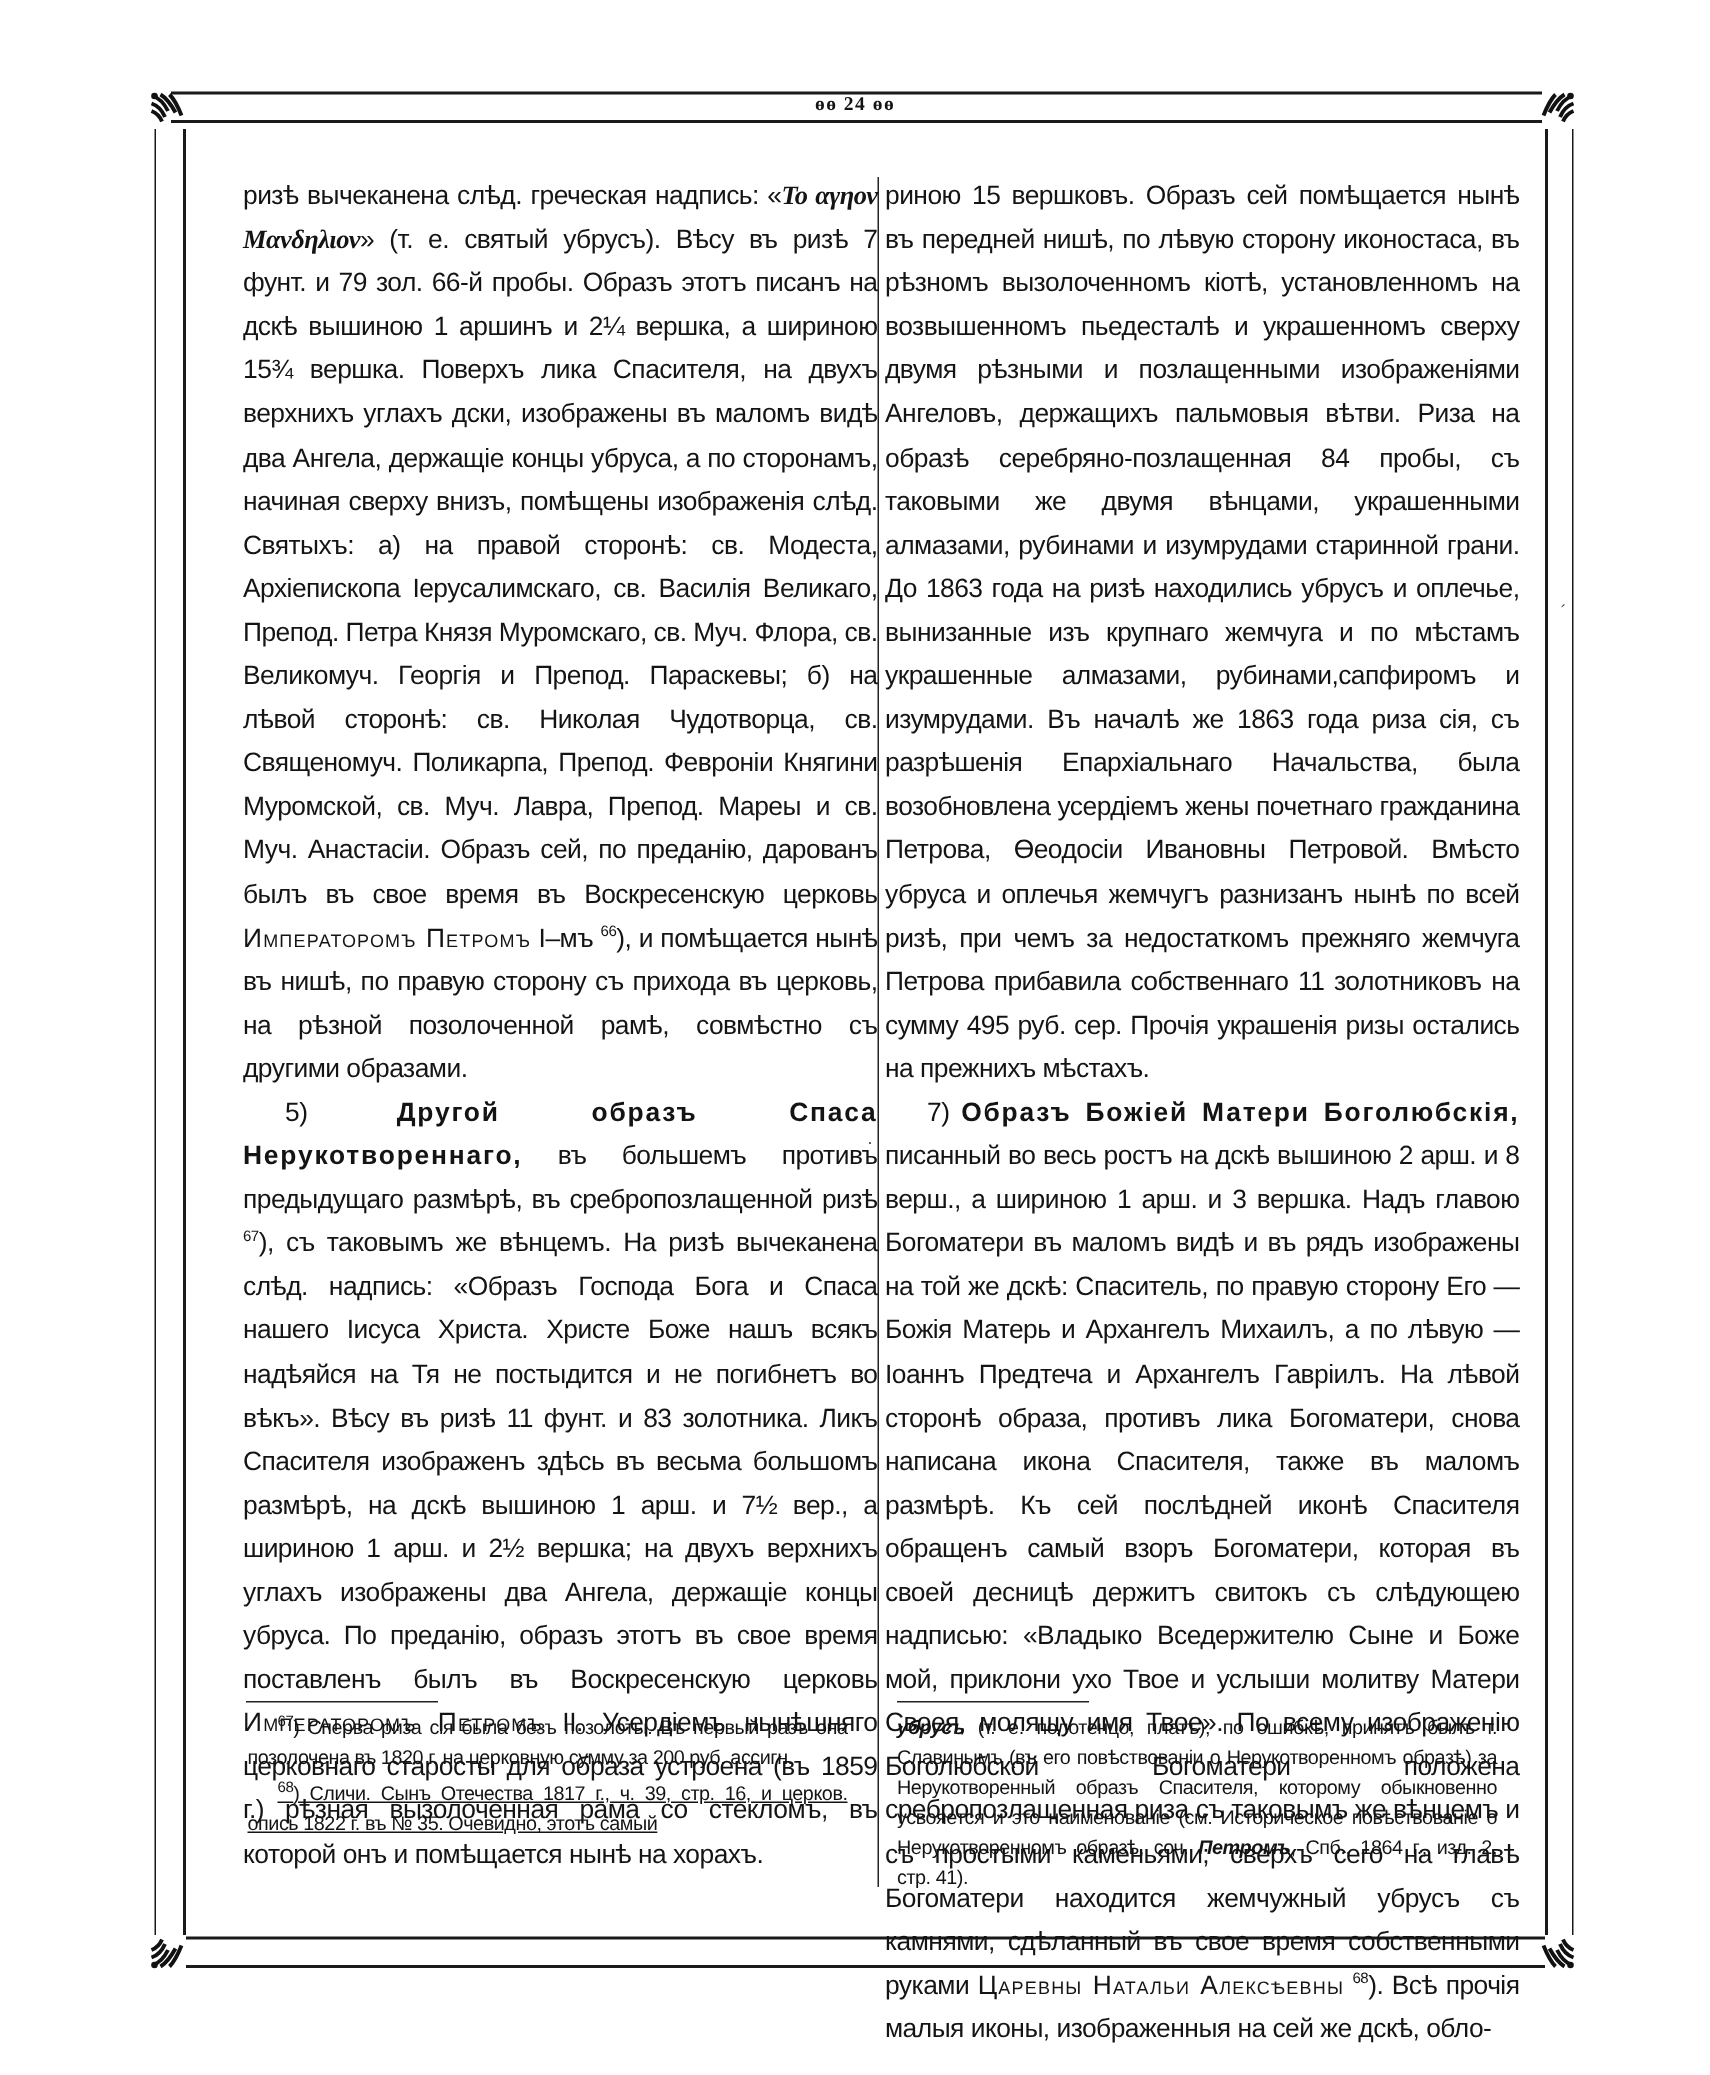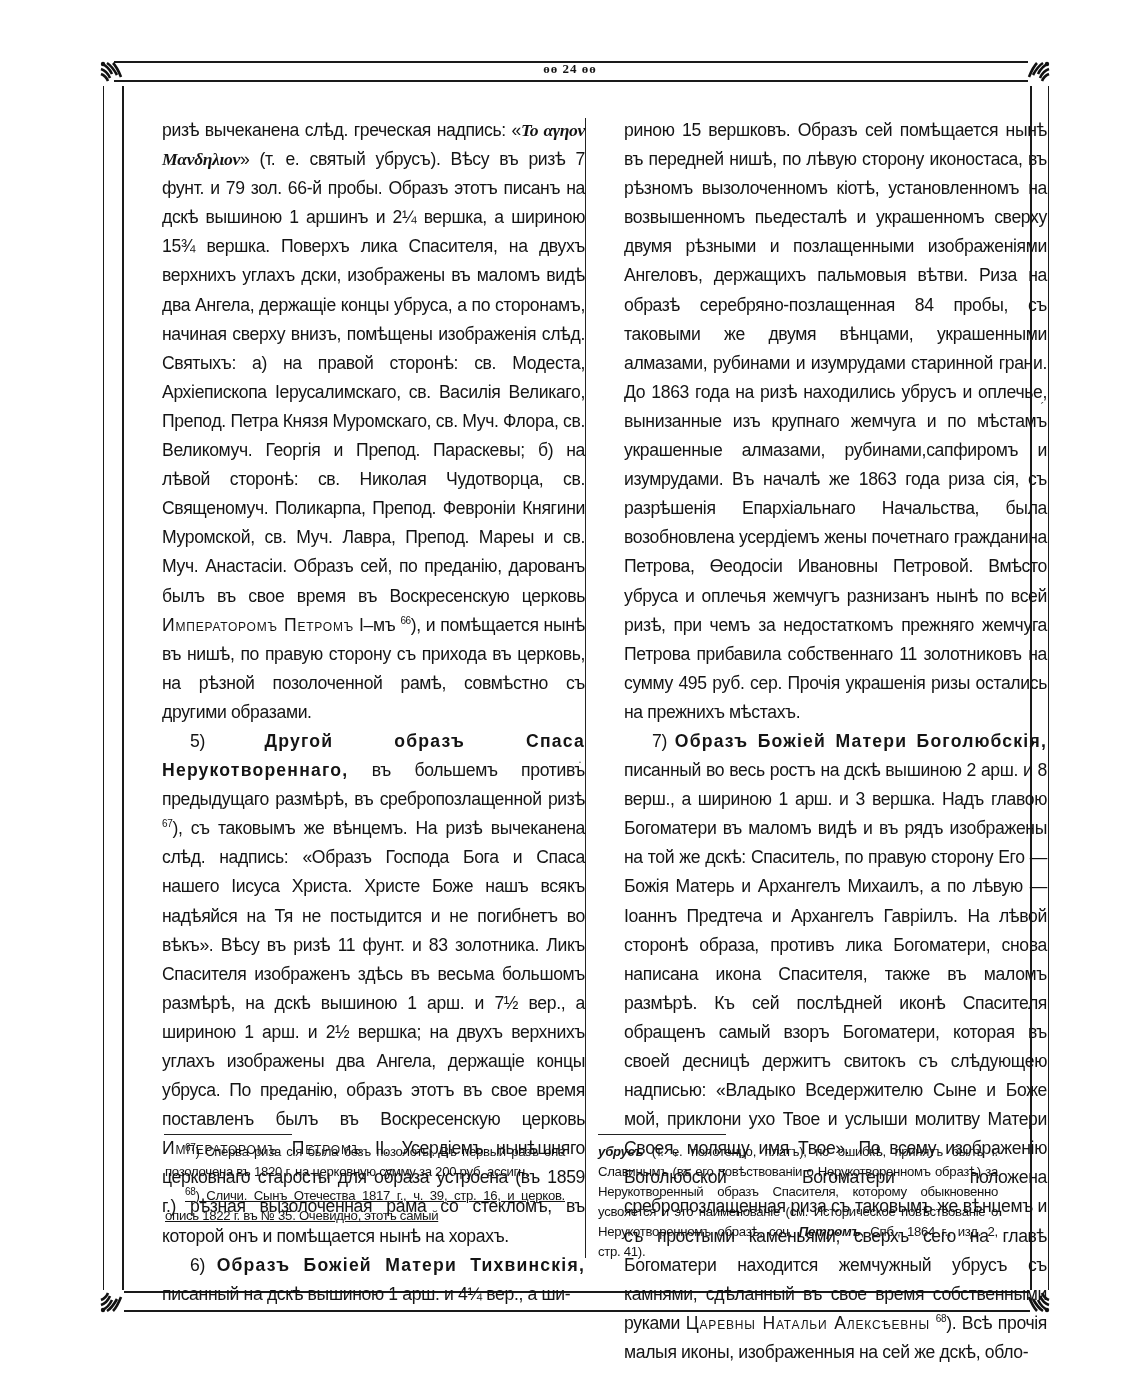--- a/index.html
+++ b/index.html
@@ -5,21 +5,21 @@
   html, body { margin: 0; padding: 0; background: #ffffff; }
   body { width: 1140px; height: 1383px; position: relative; overflow: hidden;
          font-family: "Liberation Serif", "DejaVu Serif", serif; color: #141414; }
   .rule { position: absolute; background: #1a1a1a; }
   .corner { position: absolute; width: 26px; height: 26px; }
   .corner svg { width: 100%; height: 100%; display: block; }
   .folio { position: absolute; left: 0; width: 1140px; top: 61px; text-align: center;
            font-size: 13px; font-weight: bold; letter-spacing: 1px; }
   .col { position: absolute; top: 116px; width: 423px; }
   .col.left { left: 162px; }
-  .col.right { left: 624px; }
+  .col.right { left: 590px; }
   .divider { position: absolute; left: 585px; top: 118px; width: 1px; height: 1140px; background: #222; }
   .body-text { font-size: 17.6px; line-height: 29.1px; text-align: justify; font-family: "Liberation Sans Narrow", "Liberation Sans", sans-serif; font-stretch: condensed; letter-spacing: -0.35px; }
   .body-text p { margin: 0; }
   .indent { text-indent: 28px; }
   .heading-run { font-weight: bold; letter-spacing: 1.2px; }
   .greek { font-style: italic; font-weight: bold; font-family: "Liberation Serif", serif; }
   .sc { font-variant: small-caps; letter-spacing: 0.8px; }
   .sup { font-size: 10px; vertical-align: super; line-height: 0; }
   .fn-rule { position: absolute; height: 1px; background: #222; width: 128px; }
   .fn { position: absolute; width: 400px; font-size: 13.2px; line-height: 20.1px; text-align: justify; font-family: "Liberation Sans", sans-serif; letter-spacing: -0.3px; }
@@ -77,21 +77,20 @@
   </div>
 </div>
 
 <div class="folio">ɵɵ 24 ɵɵ</div>
 
 <div class="divider"></div>
 
 <div class="col left body-text">
   <p><span>ризѣ вычеканена слѣд. греческая надпись: «</span><span class="greek">Το αγηον Μανδηλιον</span><span>» (т. е. святый убрусъ). Вѣсу въ ризѣ 7 фунт. и 79 зол. 66-й пробы. Образъ этотъ писанъ на дскѣ вышиною 1 аршинъ и 2¼ вершка, а шириною 15¾ вершка. Поверхъ лика Спасителя, на двухъ верхнихъ углахъ дски, изображены въ маломъ видѣ два Ангела, держащіе концы убруса, а по сторонамъ, начиная сверху внизъ, помѣщены изображенія слѣд. Святыхъ: а) на правой сторонѣ: св. Модеста, Архіепископа Іерусалимскаго, св. Василія Великаго, Препод. Петра Князя Муромскаго, св. Муч. Флора, св. Великомуч. Георгія и Препод. Параскевы; б) на лѣвой сторонѣ: св. Николая Чудотворца, св. Священомуч. Поликарпа, Препод. Февроніи Княгини Муромской, св. Муч. Лавра, Препод. Мареы и св. Муч. Анастасіи. Образъ сей, по преданію, дарованъ былъ въ свое время въ Воскресенскую церковь </span><span class="sc">Императоромъ Петромъ</span><span> I–мъ </span><span class="sup">66</span><span>), и помѣщается нынѣ въ нишѣ, по правую сторону съ прихода въ церковь, на рѣзной позолоченной рамѣ, совмѣстно съ другими образами.</span></p>
   <p class="indent"><span>5)</span> <span class="heading-run">Другой образъ Спаса Нерукотвореннаго,</span><span> въ большемъ противъ предыдущаго размѣрѣ, въ сребропозлащенной ризѣ </span><span class="sup">67</span><span>), съ таковымъ же вѣнцемъ. На ризѣ вычеканена слѣд. надпись: «Образъ Господа Бога и Спаса нашего Іисуса Христа. Христе Боже нашъ всякъ надѣяйся на Тя не постыдится и не погибнетъ во вѣкъ». Вѣсу въ ризѣ 11 фунт. и 83 золотника. Ликъ Спасителя изображенъ здѣсь въ весьма большомъ размѣрѣ, на дскѣ вышиною 1 арш. и 7½ вер., а шириною 1 арш. и 2½ вершка; на двухъ верхнихъ углахъ изображены два Ангела, держащіе концы убруса. По преданію, образъ этотъ въ свое время поставленъ былъ въ Воскресенскую церковь </span><span class="sc">Императоромъ Петромъ</span><span> II. Усердіемъ нынѣшняго церковнаго старосты для образа устроена (въ 1859 г.) рѣзная вызолоченная рама со стекломъ, въ которой онъ и помѣщается нынѣ на хорахъ.</span></p>
-  <p class="indent"><span>6)</span> <span class="heading-run">Образъ Божіей Матери Тихвинскія,</span><span> писанный на дскѣ вышиною 1 арш. и 4¼ вер., а ши-</span></p>
 </div>
 
 <div class="col right body-text">
   <p>риною 15 вершковъ. Образъ сей помѣщается нынѣ въ передней нишѣ, по лѣвую сторону иконостаса, въ рѣзномъ вызолоченномъ кіотѣ, установленномъ на возвышенномъ пьедесталѣ и украшенномъ сверху двумя рѣзными и позлащенными изображеніями Ангеловъ, держащихъ пальмовыя вѣтви. Риза на образѣ серебряно-позлащенная 84 пробы, съ таковыми же двумя вѣнцами, украшенными алмазами, рубинами и изумрудами старинной грани. До 1863 года на ризѣ находились убрусъ и оплечье, вынизанные изъ крупнаго жемчуга и по мѣстамъ украшенные алмазами, рубинами,сапфиромъ и изумрудами. Въ началѣ же 1863 года риза сія, съ разрѣшенія Епархіальнаго Начальства, была возобновлена усердіемъ жены почетнаго гражданина Петрова, Өеодосіи Ивановны Петровой. Вмѣсто убруса и оплечья жемчугъ разнизанъ нынѣ по всей ризѣ, при чемъ за недостаткомъ прежняго жемчуга Петрова прибавила собственнаго 11 золотниковъ на сумму 495 руб. сер. Прочія украшенія ризы остались на прежнихъ мѣстахъ.</p>
   <p class="indent"><span>7)</span> <span class="heading-run">Образъ Божіей Матери Боголюбскія,</span><span> писанный во весь ростъ на дскѣ вышиною 2 арш. и 8 верш., а шириною 1 арш. и 3 вершка. Надъ главою Богоматери въ маломъ видѣ и въ рядъ изображены на той же дскѣ: Спаситель, по правую сторону Его — Божія Матерь и Архангелъ Михаилъ, а по лѣвую — Іоаннъ Предтеча и Архангелъ Гавріилъ. На лѣвой сторонѣ образа, противъ лика Богоматери, снова написана икона Спасителя, также въ маломъ размѣрѣ. Къ сей послѣдней иконѣ Спасителя обращенъ самый взоръ Богоматери, которая въ своей десницѣ держитъ свитокъ съ слѣдующею надписью: «Владыко Вседержителю Сыне и Боже мой, приклони ухо Твое и услыши молитву Матери Своея, молящу имя Твое». По всему изображенію Боголюбской Богоматери положена сребропозлащенная риза съ таковымъ же вѣнцемъ и съ простыми каменьями; сверхъ сего на главѣ Богоматери находится жемчужный убрусъ съ камнями, сдѣланный въ свое время собственными руками </span><span class="sc">Царевны Натальи Алексѣевны</span> <span class="sup">68</span><span>). Всѣ прочія малыя иконы, изображенныя на сей же дскѣ, обло-</span></p>
 </div>
 
 <div class="fn-rule" style="left:164px; top:1134px;"></div>
 <div class="fn" style="left:165px; top:1142px;">
   <p class="fn-indent"><span class="sup">67</span><span>) Сперва риза сія была безъ позолоты. Въ первый разъ она позолочена въ 1820 г. на церковную сумму за 200 руб. ассигн.</span></p>

